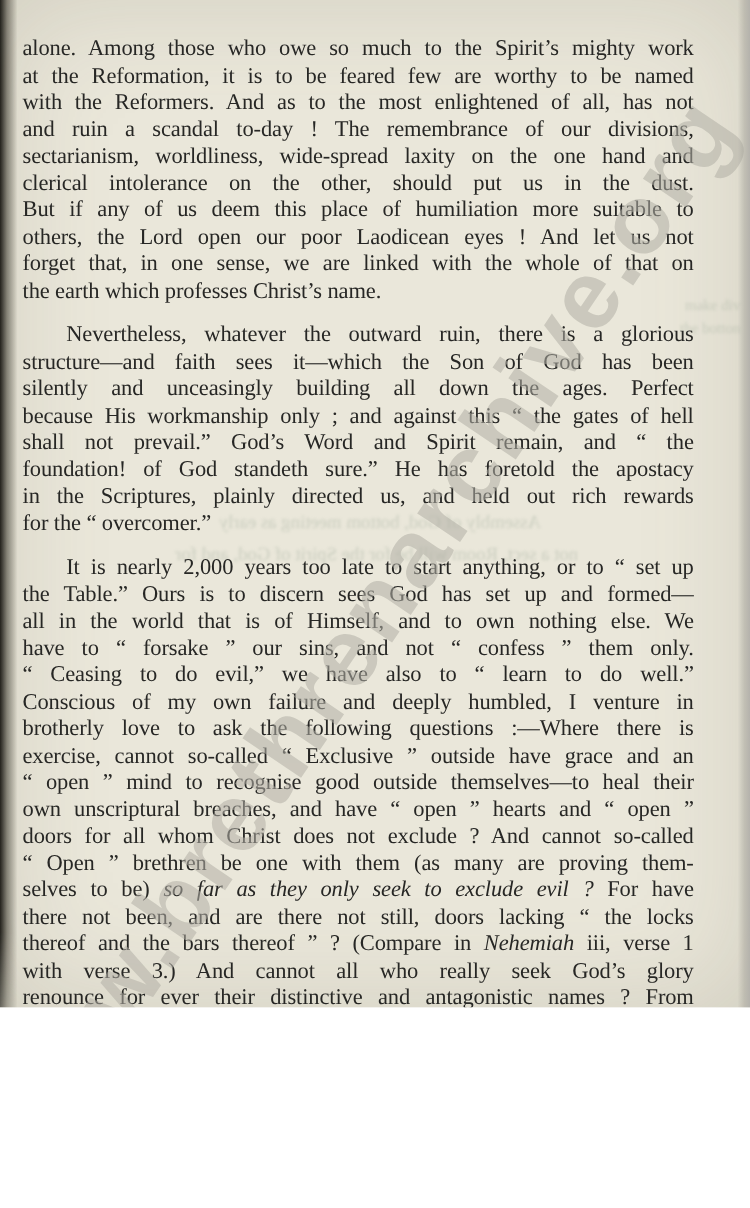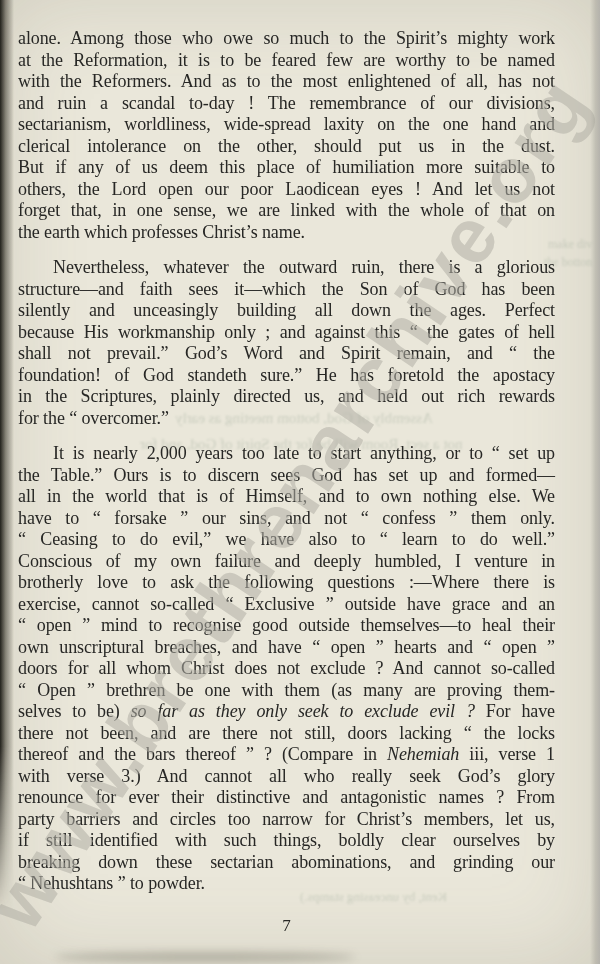--- a/index.html
+++ b/index.html
@@ -1,17 +1,17 @@
 <!DOCTYPE html>
 <html><head>
 <meta charset="utf-8">
 <style>
   html,body { margin:0; padding:0; }
   .page {
-    position:relative; width:600px; height:964px; overflow:hidden;
+    position:relative; width:600px; height:806px; overflow:hidden;
     background:#eae7da; color:#272725;
     font-family:"Liberation Serif","DejaVu Serif",serif;
     box-shadow: inset 0 0 90px rgba(110,105,85,0.20);
   }
   .text-block {
     position:absolute; left:18px; top:28px; width:537px; z-index:2;
     font-size:18px; line-height:21.5px; letter-spacing:-0.1px;
   }
   .line { text-align:justify; text-align-last:justify; }
   .line.last { text-align-last:left; }

